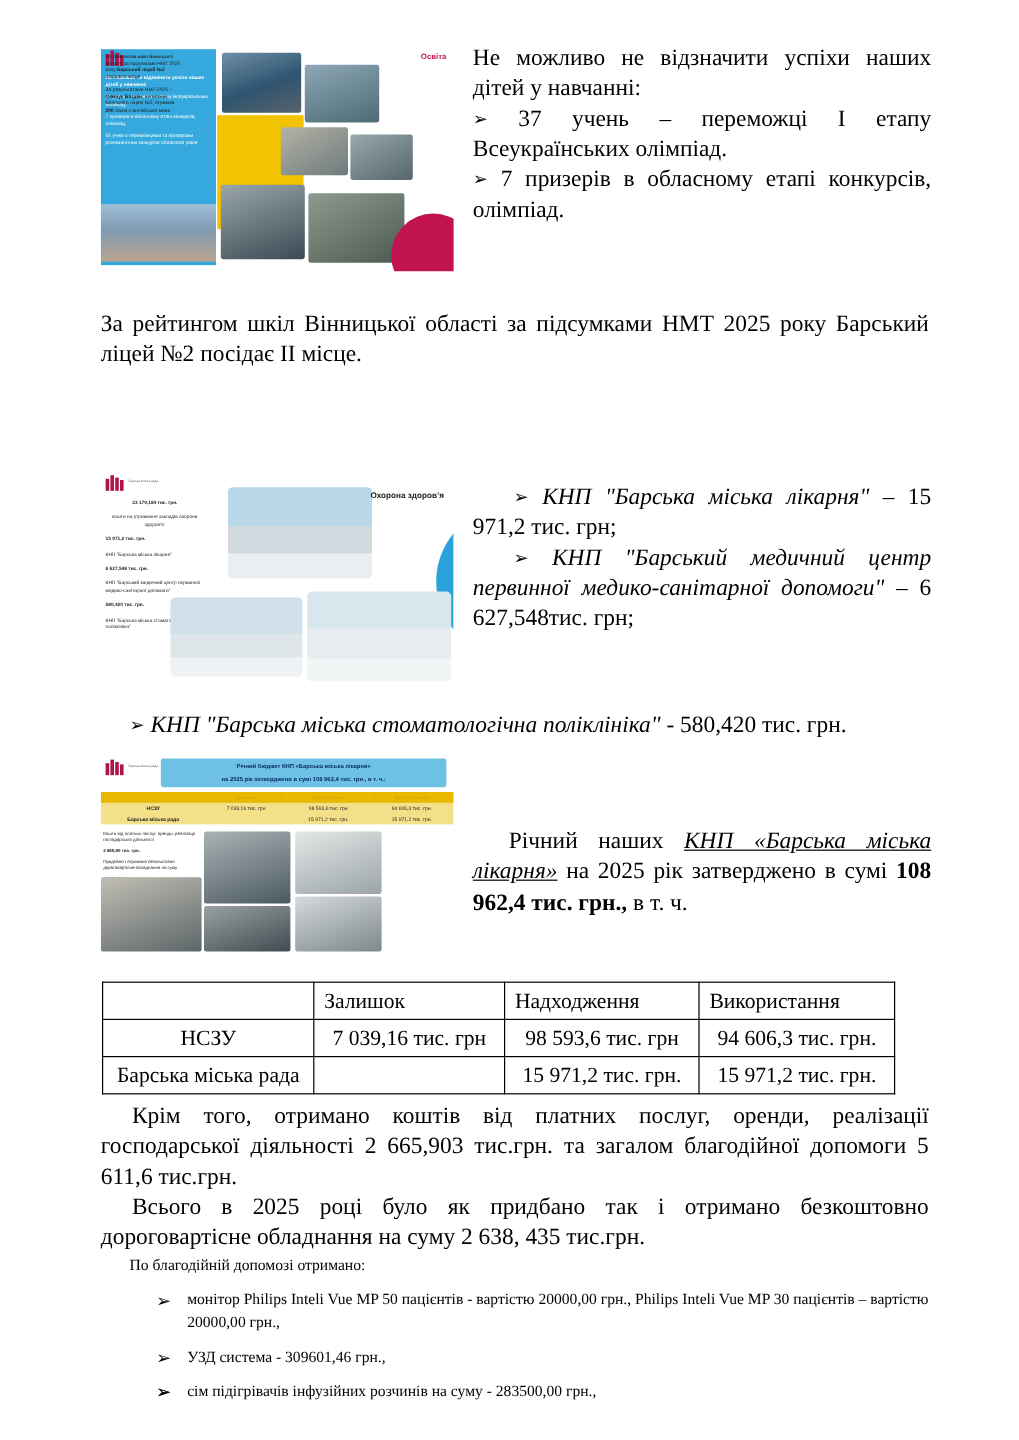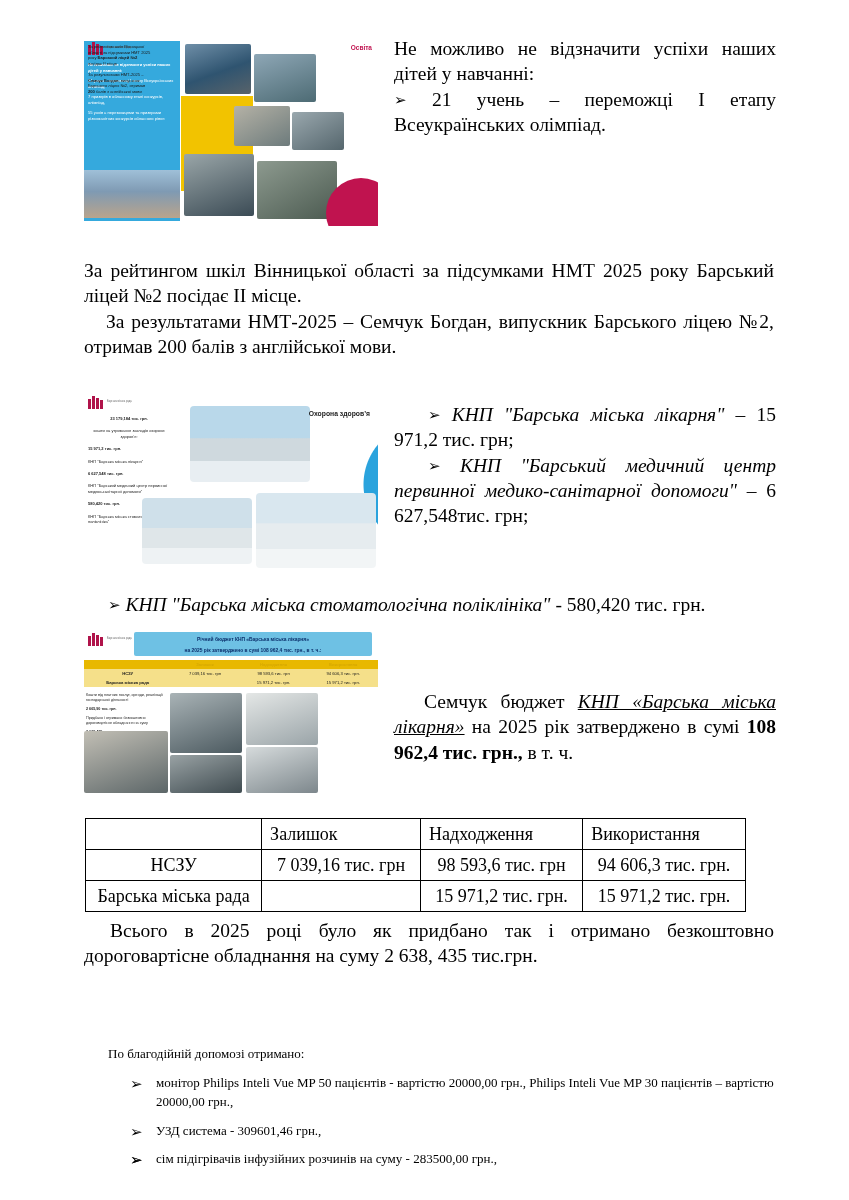--- a/index.html
+++ b/index.html
@@ -153,28 +153,31 @@
       <div class="s1-ph" style="left:173px;top:125px;width:80px;height:58px;background:linear-gradient(150deg,#8d9a8f,#4b5a50);"></div>
 
       <div class="s1-crimson"></div>
       <div class="s1-title">Освіта</div>
     </div>
 
     <div class="sec1-text para">
       <span>Не можливо не відзначити успіхи наших дітей у навчанні:</span>
       <span class="bullet-line">
         <span class="arrow">➢</span>
-        <span>21 учень – переможці І етапу Всеукраїнських олімпіад.</span>
+        <span>37 учень – переможці І етапу Всеукраїнських олімпіад.</span>
+      </span>
+      <span class="bullet-line">
+        <span class="arrow">➢</span>
+        <span>7 призерів в обласному етапі конкурсів, олімпіад.</span>
       </span>
     </div>
   </div>
 
   <div class="para" style="position:absolute;left:84px;top:258px;width:690px;">
     <p style="margin:0;">За рейтингом шкіл Вінницької області за підсумками НМТ 2025 року Барський ліцей №2 посідає ІІ місце.</p>
-    <p style="margin:0;text-indent:22px;">За результатами НМТ-2025 – Семчук Богдан, випускник Барського ліцею №2, отримав 200 балів з англійської мови.</p>
   </div>
 
   <div class="sec2">
 
     <div class="slide slide2">
       <div class="s2-curve"></div>
       <div class="slide-logo" style="left:4px;top:8px;"></div>
       <div class="logo-txt" style="left:23px;top:12px;">Барська міська рада</div>
 
       <div class="s2-left mini">
@@ -258,21 +261,21 @@
       <div class="s3-ph" style="left:86px;top:66px;width:72px;height:60px;background:linear-gradient(160deg,#a9b3b6,#4c5a60);"></div>
       <div class="s3-ph" style="left:162px;top:66px;width:72px;height:52px;background:linear-gradient(160deg,#e4e7e6,#9aa4a8);"></div>
       <div class="s3-ph" style="left:0px;top:104px;width:84px;height:62px;background:linear-gradient(160deg,#c2bfb5,#5c6668);"></div>
       <div class="s3-ph" style="left:86px;top:128px;width:72px;height:38px;background:linear-gradient(160deg,#99a2a4,#3f4b50);"></div>
       <div class="s3-ph" style="left:162px;top:120px;width:72px;height:46px;background:linear-gradient(160deg,#d6dbdc,#7d878c);"></div>
 
       <div class="s3-blue"></div>
     </div>
 
     <div class="sec3-text para" style="text-indent:30px;">
-      <span>Семчук бюджет </span><u><i>КНП «Барська міська лікарня»</i></u><span> на 2025 рік затверджено в сумі </span><b>108 962,4 тис. грн.,</b><span> в т. ч.</span>
+      <span>Річний наших </span><u><i>КНП «Барська міська лікарня»</i></u><span> на 2025 рік затверджено в сумі </span><b>108 962,4 тис. грн.,</b><span> в т. ч.</span>
     </div>
   </div>
 
   <table class="maintable">
     <tbody>
         <tr class="head">
       <td class="c0"></td>
       <td class="c1">Залишок</td>
       <td class="c2">Надходження</td>
       <td class="c3">Використання</td>
@@ -286,20 +289,21 @@
     <tr>
       <td class="c0">Барська міська рада</td>
       <td class="c1"></td>
       <td class="c2">15 971,2 тис. грн.</td>
       <td class="c3">15 971,2 тис. грн.</td>
     </tr>
   </tbody>
     </table>
 
   <div class="sec4 para">
+    <p>Крім того, отримано коштів від платних послуг, оренди, реалізації господарської діяльності  2 665,903 тис.грн. та загалом благодійної допомоги 5 611,6 тис.грн.</p>
     <p>Всього в 2025 році було як придбано так і отримано безкоштовно дороговартісне обладнання на суму 2 638, 435 тис.грн.</p>
   </div>
 
   <div class="sec5">
     <p class="lead">По благодійній допомозі отримано:</p>
     <ul>
       <li><span class="arrow">➢</span><span>монітор Philips Inteli Vue MP 50 пацієнтів - вартістю 20000,00 грн., Philips Inteli Vue MP 30 пацієнтів – вартістю 20000,00 грн.,</span></li>
       <li><span class="arrow">➢</span><span> УЗД система - 309601,46 грн.,</span></li>
       <li><span class="arrow">➢</span></li>
       <li><span class="arrow">➢</span><span>сім підігрівачів інфузійних розчинів на суму - 283500,00 грн.,</span></li>

